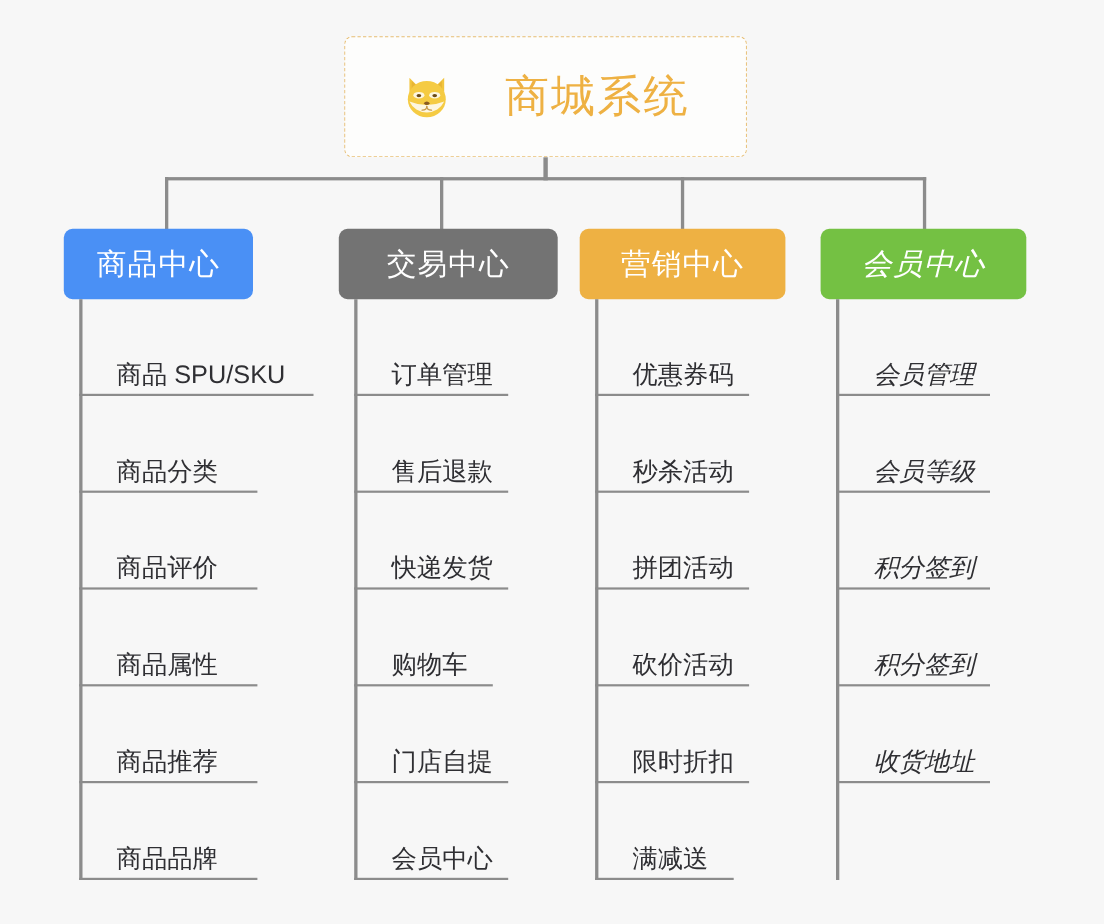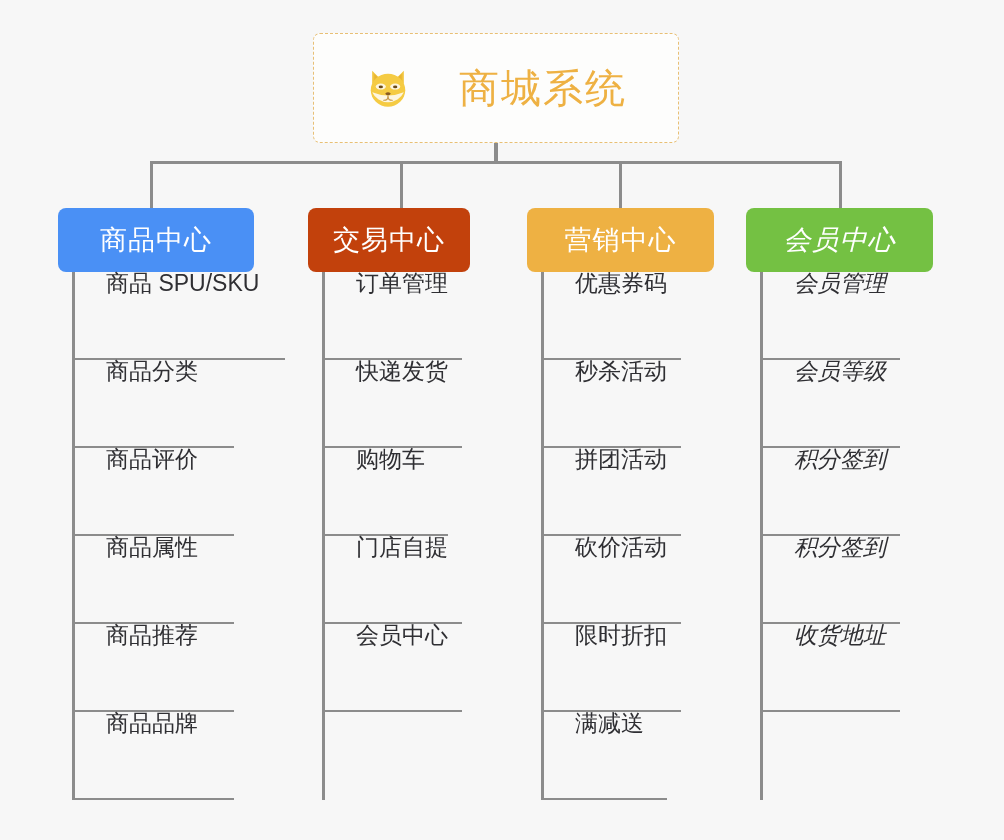--- a/index.html
+++ b/index.html
@@ -56,21 +56,21 @@
   .trunk {
     position: absolute;
     left: 14px; top: 0;
     width: 3px;
     background: #8c8c8c;
   }
   .leaf {
     position: relative;
     height: 88px;
     display: flex;
-    align-items: flex-start;
+    align-items: flex-end;
     padding-left: 48px;
   }
   .leaf-label {
     font-size: 23px;
     color: #2f2f33;
     line-height: 1;
     padding-bottom: 8px;
     white-space: nowrap;
   }
   .leaf-rule {
@@ -108,21 +108,21 @@
   <div class="conn conn-v" style="left: 494px; top: 143px; width: 4px; height: 21px; background: rgb(140, 140, 140);"></div>
 
   <div class="conn conn-h" style="left: 150px; top: 161px; width: 692px; height: 3px; background: rgb(140, 140, 140);"></div>
 
   <div class="conn conn-v" style="left: 150px; top: 161px; height: 48px; background: rgb(140, 140, 140);"></div>
   <div class="conn conn-v" style="left: 400px; top: 161px; height: 48px; background: rgb(140, 140, 140);"></div>
   <div class="conn conn-v" style="left: 619px; top: 161px; height: 48px; background: rgb(140, 140, 140);"></div>
   <div class="conn conn-v" style="left: 839px; top: 161px; height: 48px; background: rgb(140, 140, 140);"></div>
 
   <div class="column" style="left:58px;">
-    <div class="cat-box" style="width: 196px; background: rgb(74, 144, 245);">
+    <div class="cat-box" style="width: 172px; background: rgb(74, 144, 245);">
       <span>商品中心</span>
     </div>
     <div class="leaf-list">
       <div class="trunk" style="height: 528px; background: rgb(140, 140, 140);"></div>
       <div class="leaf">
         <span class="leaf-label">商品 SPU/SKU</span>
         <span class="leaf-rule" style="width: 213px; background: rgb(140, 140, 140);"></span>
       </div>
       <div class="leaf">
         <span class="leaf-label">商品分类</span>
@@ -141,27 +141,31 @@
         <span class="leaf-rule" style="width: 162px; background: rgb(140, 140, 140);"></span>
       </div>
       <div class="leaf">
         <span class="leaf-label">商品品牌</span>
         <span class="leaf-rule" style="width: 162px; background: rgb(140, 140, 140);"></span>
       </div>
     </div>
   </div>
 
   <div class="column" style="left:308px;">
-    <div class="cat-box" style="width: 162px; background: #c2410c;">
+    <div class="cat-box" style="width: 199px; background: #737373;">
       <span>交易中心</span>
     </div>
     <div class="leaf-list">
       <div class="trunk" style="height: 528px; background: rgb(140, 140, 140);"></div>
       <div class="leaf">
         <span class="leaf-label">订单管理</span>
+        <span class="leaf-rule" style="width: 140px; background: rgb(140, 140, 140);"></span>
+      </div>
+      <div class="leaf">
+        <span class="leaf-label">售后退款</span>
         <span class="leaf-rule" style="width: 140px; background: rgb(140, 140, 140);"></span>
       </div>
       <div class="leaf">
         <span class="leaf-label">快递发货</span>
         <span class="leaf-rule" style="width: 140px; background: rgb(140, 140, 140);"></span>
       </div>
       <div class="leaf">
         <span class="leaf-label">购物车</span>
         <span class="leaf-rule" style="width: 126px; background: rgb(140, 140, 140);"></span>
       </div>

